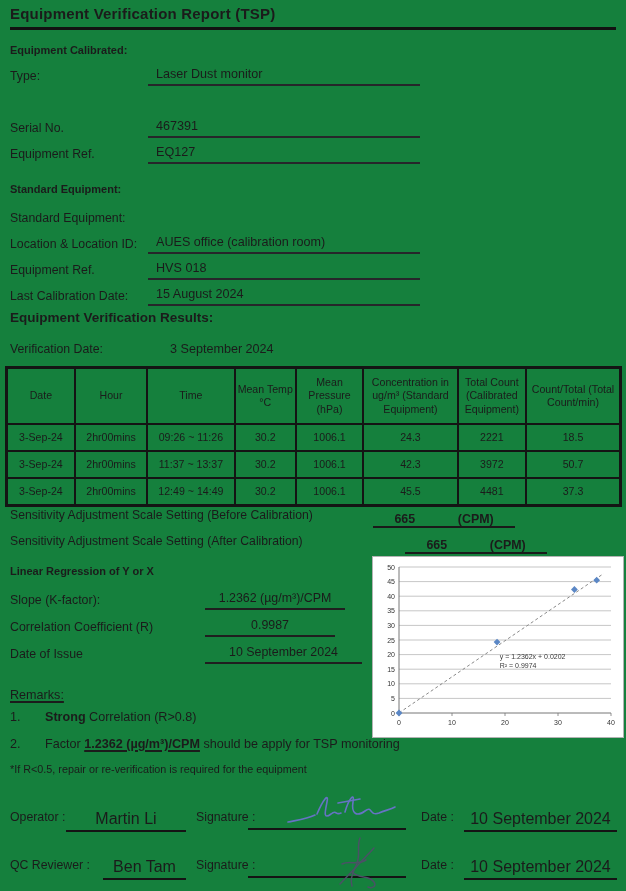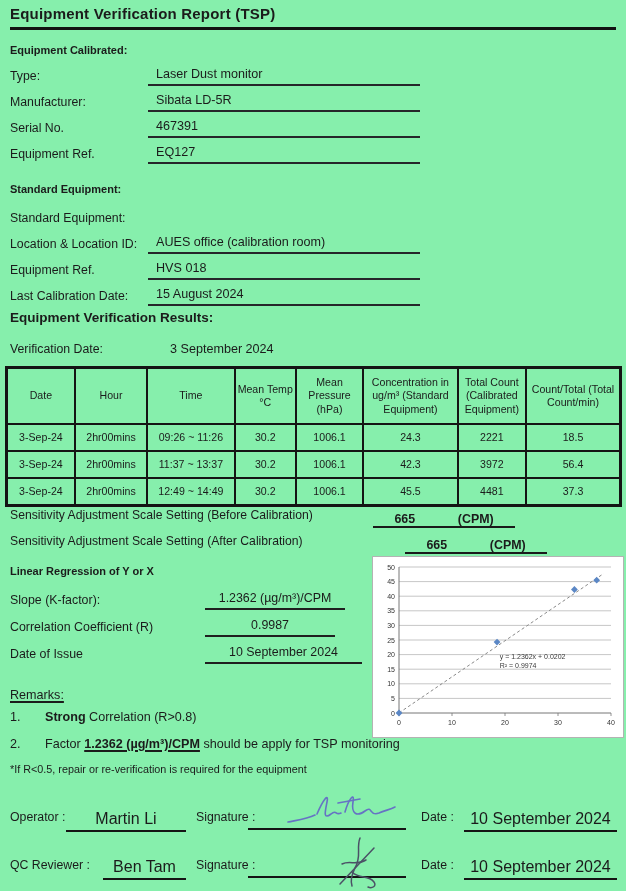--- a/index.html
+++ b/index.html
@@ -1,16 +1,16 @@
 <!DOCTYPE html>
 <html><head>
 <meta charset="utf-8">
 <style>
   html,body{margin:0;padding:0;background:#e8e8e8;}
-  .page{position:relative;width:626px;height:891px;background:#86efac;
+  .page{position:relative;width:626px;height:891px;background:#15803d;
         font-family:"Liberation Sans",sans-serif;color:#1b1b1b;overflow:hidden;}
   .abs{position:absolute;}
   .title{left:10px;top:5px;width:606px;font-size:15px;font-weight:bold;
          padding-bottom:5px;border-bottom:3px solid #121212;letter-spacing:0.2px;}
   .sech{left:10px;font-size:11px;font-weight:bold;}
   .frow{left:10px;width:410px;display:flex;align-items:flex-end;height:22px;}
   .flabel{width:138px;font-size:12.3px;flex:none;padding-bottom:3px;}
   .fvalue{flex:1;border-bottom:2px solid #26262a;padding:0 0 3px 8px;font-size:12.6px;}
   .plain-row{left:10px;font-size:12.3px;}
   .vdate{position:absolute;left:160px;top:0;font-size:12.6px;width:200px;}
@@ -48,24 +48,20 @@
 <div class="page">
 
   <div class="abs title">Equipment Verification Report (TSP)</div>
 
   <div class="abs sech" style="top:44px">Equipment Calibrated:</div>
 
   <div class="abs frow" style="top:64px">
     <span class="flabel">Type:</span>
     <span class="fvalue">Laser Dust monitor</span>
   </div>
-  <div class="abs frow" style="top:90px">
-    <span class="flabel">Manufacturer:</span>
-    <span class="fvalue">Sibata LD-5R</span>
-  </div>
   <div class="abs frow" style="top:116px">
     <span class="flabel">Serial No.</span>
     <span class="fvalue">467391</span>
   </div>
   <div class="abs frow" style="top:142px">
     <span class="flabel">Equipment Ref.</span>
     <span class="fvalue">EQ127</span>
   </div>
 
   <div class="abs sech" style="top:183px">Standard Equipment:</div>
@@ -128,21 +124,21 @@
         <td>18.5</td>
       </tr>
       <tr>
         <td>3-Sep-24</td>
         <td>2hr00mins</td>
         <td>11:37 ~ 13:37</td>
         <td>30.2</td>
         <td>1006.1</td>
         <td>42.3</td>
         <td>3972</td>
-        <td>56.4</td>
+        <td>50.7</td>
       </tr>
       <tr>
         <td>3-Sep-24</td>
         <td>2hr00mins</td>
         <td>12:49 ~ 14:49</td>
         <td>30.2</td>
         <td>1006.1</td>
         <td>45.5</td>
         <td>4481</td>
         <td>37.3</td>

